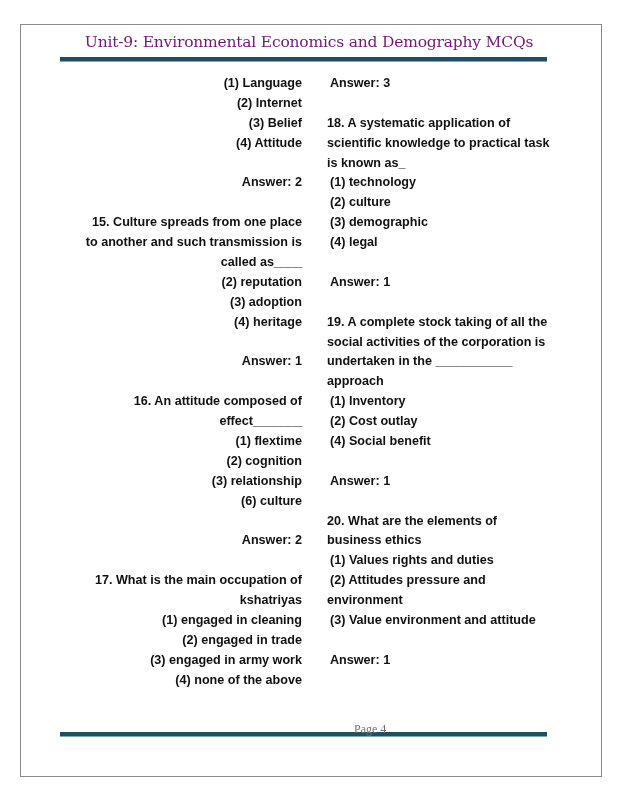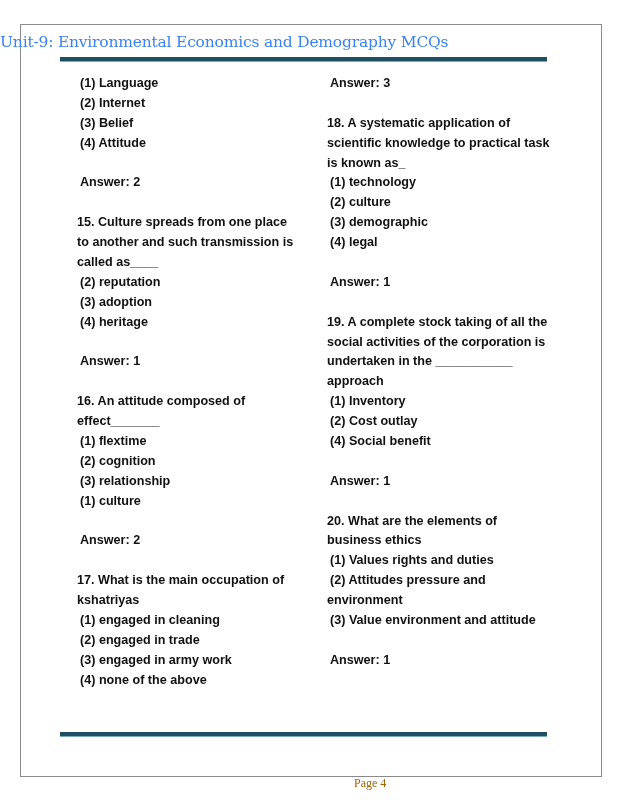--- a/index.html
+++ b/index.html
@@ -2,41 +2,41 @@
 <html><head>
 <meta charset="utf-8">
 <style>
   html, body { margin: 0; padding: 0; background: #ffffff; }
   body { width: 618px; height: 800px; position: relative; overflow: hidden; }
   .page-border {
     position: absolute; left: 20px; top: 24px; width: 582px; height: 753px;
     border: 1px solid #8a8a8a; box-sizing: border-box;
   }
   .header-title {
-    position: absolute; left: 0; width: 618px; top: 33px; text-align: left;
-    font-family: "DejaVu Serif", serif; font-size: 15.5px; color: #3b82f6;
+    position: absolute; left: 0; width: 618px; top: 33px; text-align: center;
+    font-family: "DejaVu Serif", serif; font-size: 15.5px; color: #701a75;
     letter-spacing: -0.2px;
   }
   .rule {
     position: absolute; left: 60px; width: 403px; height: 4px;
     background: #1f4f62; border-bottom: 1px solid #7fa9b9;
   }
   .rule.top { top: 57px; width: 403px; }
   .rule.bottom { top: 732px; }
   .rule { width: 403px; }
   .page-no {
-    position: absolute; left: 354px; top: 776px;
-    font-family: "Liberation Serif", serif; font-size: 12px; color: #a16207;
+    position: absolute; left: 354px; top: 722px;
+    font-family: "Liberation Serif", serif; font-size: 12px; color: #737373;
   }
   .col {
     position: absolute; top: 74px;
     font-family: "Liberation Sans", sans-serif; font-weight: bold;
     font-size: 12.6px; color: #111; line-height: 19.9px;
   }
-  .col.left { left: 77px; width: 235px; }
+  .col.left { left: 67px; width: 235px; text-align: right; }
   .col.right { left: 327px; width: 235px; }
   .line { white-space: nowrap; height: 19.9px; }
   .opt { padding-left: 3px; }
   .ans { padding-left: 3px; }
   .blank { height: 19.9px; }
 </style>
 </head>
 <body>
 
 <div class="page-border"></div>
@@ -61,21 +61,21 @@
   <div class="line opt">(4)  heritage</div>
   <div class="blank"></div>
   <div class="line ans">Answer: 1</div>
   <div class="blank"></div>
 
   <div class="line">16. An attitude composed of</div>
   <div class="line">effect_______</div>
   <div class="line opt">(1)  flextime</div>
   <div class="line opt">(2)  cognition</div>
   <div class="line opt">(3)  relationship</div>
-  <div class="line opt">(1)  culture</div>
+  <div class="line opt">(6)  culture</div>
   <div class="blank"></div>
   <div class="line ans">Answer: 2</div>
   <div class="blank"></div>
 
   <div class="line">17. What is the main occupation of</div>
   <div class="line">kshatriyas</div>
   <div class="line opt">(1)  engaged in cleaning</div>
   <div class="line opt">(2)  engaged in trade</div>
   <div class="line opt">(3)  engaged in army work</div>
   <div class="line opt">(4)  none of the above</div>

